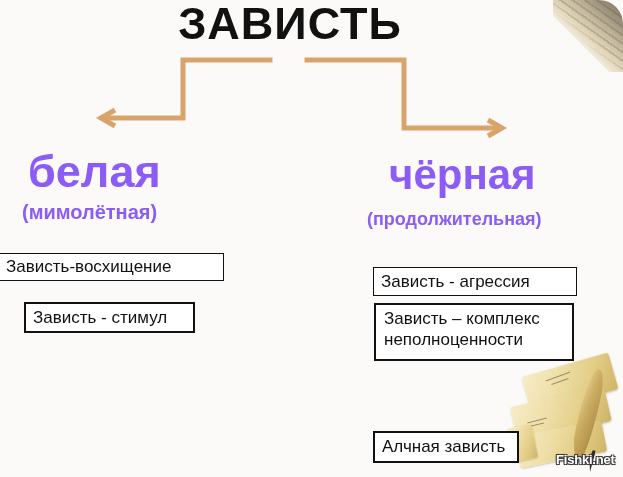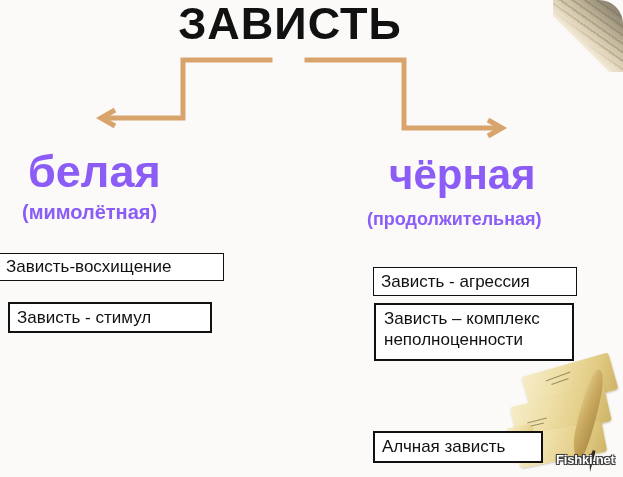--- a/index.html
+++ b/index.html
@@ -93,26 +93,26 @@
     display:flex;align-items:center;
     padding:2px 7px;box-sizing:border-box;
     white-space:nowrap;
   }
   .item-box.two-line{
     display:block;white-space:normal;line-height:1.22;padding:4px 8px 5px 8px;
   }
   .item-box .ln{display:block;}
 
   .bx-l1{left:-2px;top:253px;width:226px;height:28px;border-width:1px;}
-  .bx-l2{left:8px;top:302px;width:204px;height:31px;border-width:2px;}
+  .bx-l2{left:24px;top:302px;width:171px;height:31px;border-width:2px;}
 
   .bx-r1{left:373px;top:254px;width:204px;height:29px;border-width:1px;margin-top:13px;}
   .bx-r2{left:374px;top:303px;width:200px;height:58px;border-width:2px;}
   .bx-r3{left:373px;top:382px;width:233px;height:30px;border-width:2px;}
-  .bx-r4{left:373px;top:431px;width:170px;height:32px;border-width:2px;}
+  .bx-r4{left:373px;top:431px;width:146px;height:32px;border-width:2px;}
 </style>
 </head>
 <body>
 
 <div id="canvas">
 
   <div class="photo-corner-tr"></div>
 
   <div class="scroll-art">
     <div class="parch p1"></div>

